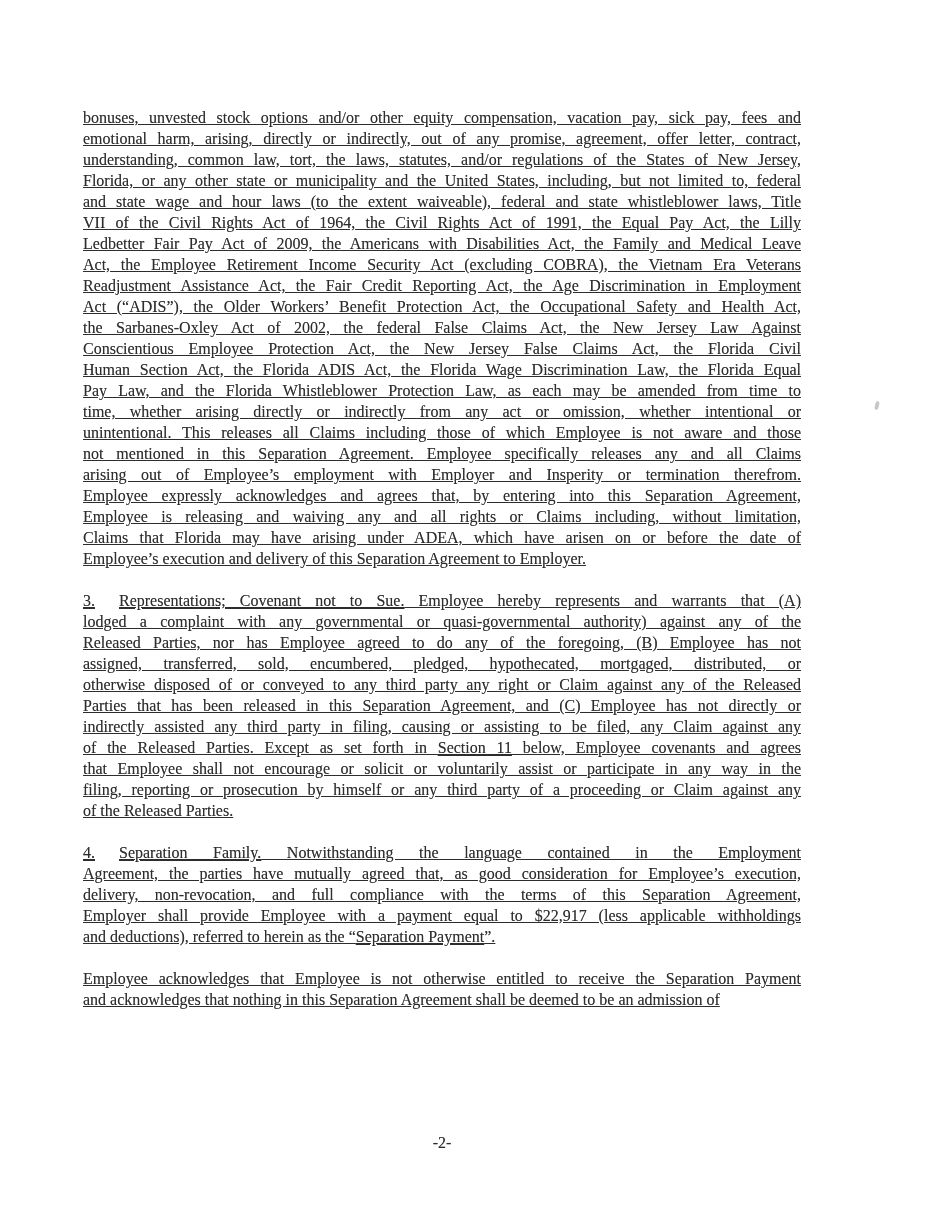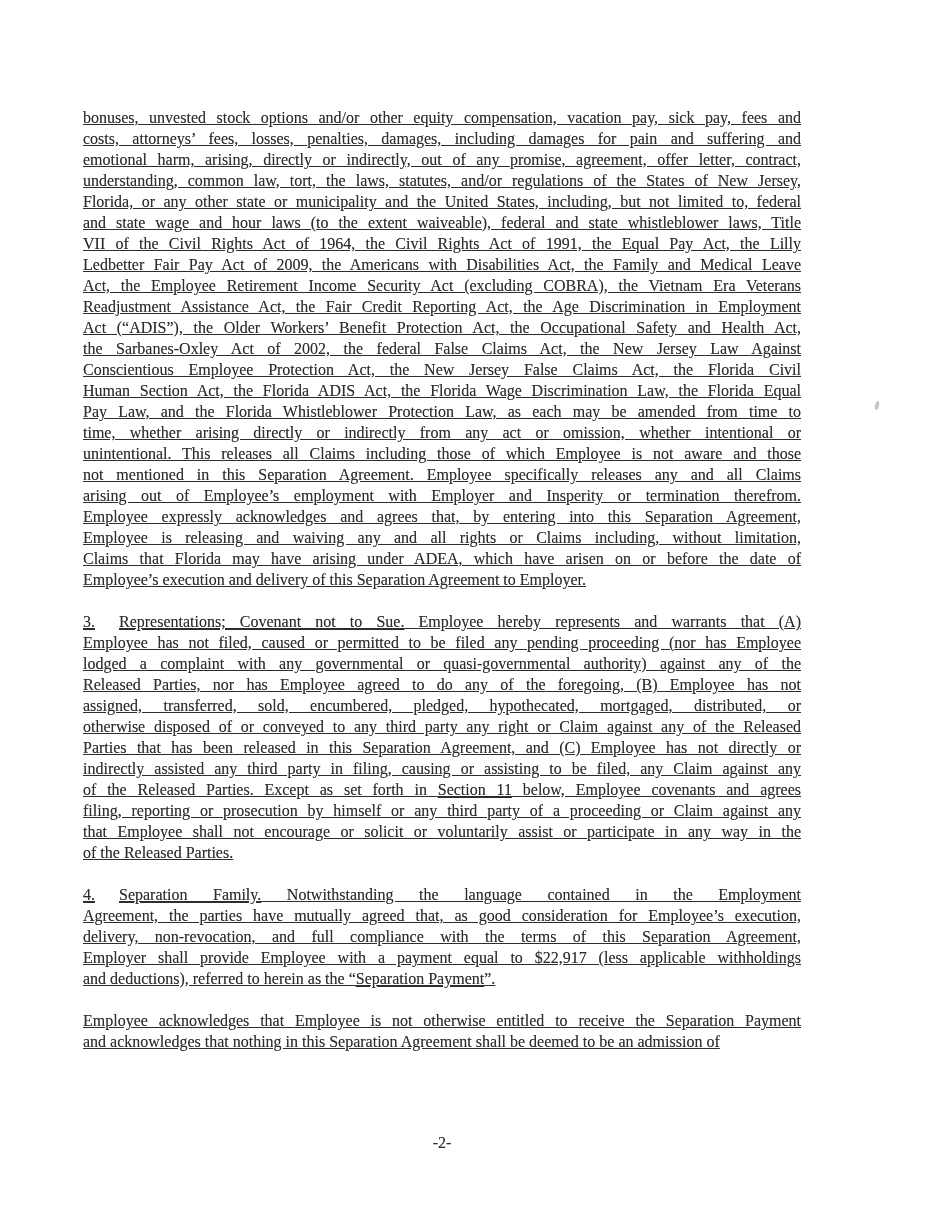--- a/index.html
+++ b/index.html
@@ -65,21 +65,20 @@
     transform: rotate(15deg);
   }
 </style>
 </head>
 <body>
 
 <div class="sheet">
   <div class="doc">
       <div class="para">
         <div class="line">bonuses, unvested stock options and/or other equity compensation, vacation pay, sick pay, fees and</div>
-        <div class="line">costs, attorneys’ fees, losses, penalties, damages, including damages for pain and suffering and</div>
         <div class="line">emotional harm, arising, directly or indirectly, out of any promise, agreement, offer letter, contract,</div>
         <div class="line">understanding, common law, tort, the laws, statutes, and/or regulations of the States of New Jersey,</div>
         <div class="line">Florida, or any other state or municipality and the United States, including, but not limited to, federal</div>
         <div class="line">and state wage and hour laws (to the extent waiveable), federal and state whistleblower laws, Title</div>
         <div class="line">VII of the Civil Rights Act of 1964, the Civil Rights Act of 1991, the Equal Pay Act, the Lilly</div>
         <div class="line">Ledbetter Fair Pay Act of 2009, the Americans with Disabilities Act, the Family and Medical Leave</div>
         <div class="line">Act, the Employee Retirement Income Security Act (excluding COBRA), the Vietnam Era Veterans</div>
         <div class="line">Readjustment Assistance Act, the Fair Credit Reporting Act, the Age Discrimination in Employment</div>
         <div class="line">Act (“ADIS”), the Older Workers’ Benefit Protection Act, the Occupational Safety and Health Act,</div>
         <div class="line">the Sarbanes-Oxley Act of 2002, the federal False Claims Act, the New Jersey Law Against</div>
@@ -90,30 +89,29 @@
         <div class="line">unintentional. This releases all Claims including those of which Employee is not aware and those</div>
         <div class="line">not mentioned in this Separation Agreement. Employee specifically releases any and all Claims</div>
         <div class="line">arising out of Employee’s employment with Employer and Insperity or termination therefrom.</div>
         <div class="line">Employee expressly acknowledges and agrees that, by entering into this Separation Agreement,</div>
         <div class="line">Employee is releasing and waiving any and all rights or Claims including, without limitation,</div>
         <div class="line">Claims that Florida may have arising under ADEA, which have arisen on or before the date of</div>
         <div class="line last">Employee’s execution and delivery of this Separation Agreement to Employer.</div>
       </div>
       <div class="para">
         <div class="line"><span class="u tabgap">3.</span><span class="u">Representations; Covenant not to Sue.</span><span> Employee hereby represents and warrants that (A)</span></div>
-        <div class="line">Employee has not filed, caused or permitted to be filed any pending proceeding (nor has Employee</div>
         <div class="line">lodged a complaint with any governmental or quasi-governmental authority) against any of the</div>
         <div class="line">Released Parties, nor has Employee agreed to do any of the foregoing, (B) Employee has not</div>
         <div class="line">assigned, transferred, sold, encumbered, pledged, hypothecated, mortgaged, distributed, or</div>
         <div class="line">otherwise disposed of or conveyed to any third party any right or Claim against any of the Released</div>
         <div class="line">Parties that has been released in this Separation Agreement, and (C) Employee has not directly or</div>
         <div class="line">indirectly assisted any third party in filing, causing or assisting to be filed, any Claim against any</div>
         <div class="line"><span>of the Released Parties. Except as set forth in </span><span class="u">Section 11</span><span>  below, Employee covenants and agrees</span></div>
+        <div class="line">that Employee shall not encourage or solicit or voluntarily assist or participate in any way in the</div>
         <div class="line">filing, reporting or prosecution by himself or any third party of a proceeding or Claim against any</div>
-        <div class="line">that Employee shall not encourage or solicit or voluntarily assist or participate in any way in the</div>
         <div class="line last">of the Released Parties.</div>
       </div>
       <div class="para">
         <div class="line"><span class="u tabgap">4.</span><span class="u">Separation Family.</span><span> Notwithstanding the language contained in the Employment</span></div>
         <div class="line">Agreement, the parties have mutually agreed that, as good consideration for Employee’s execution,</div>
         <div class="line">delivery, non-revocation, and full compliance with the terms of this Separation Agreement,</div>
         <div class="line">Employer shall provide Employee with a payment equal to $22,917 (less applicable withholdings</div>
         <div class="line last"><span>and deductions), referred to herein as the “</span><span class="u">Separation Payment</span><span>”.</span></div>
       </div>
       <div class="para">

